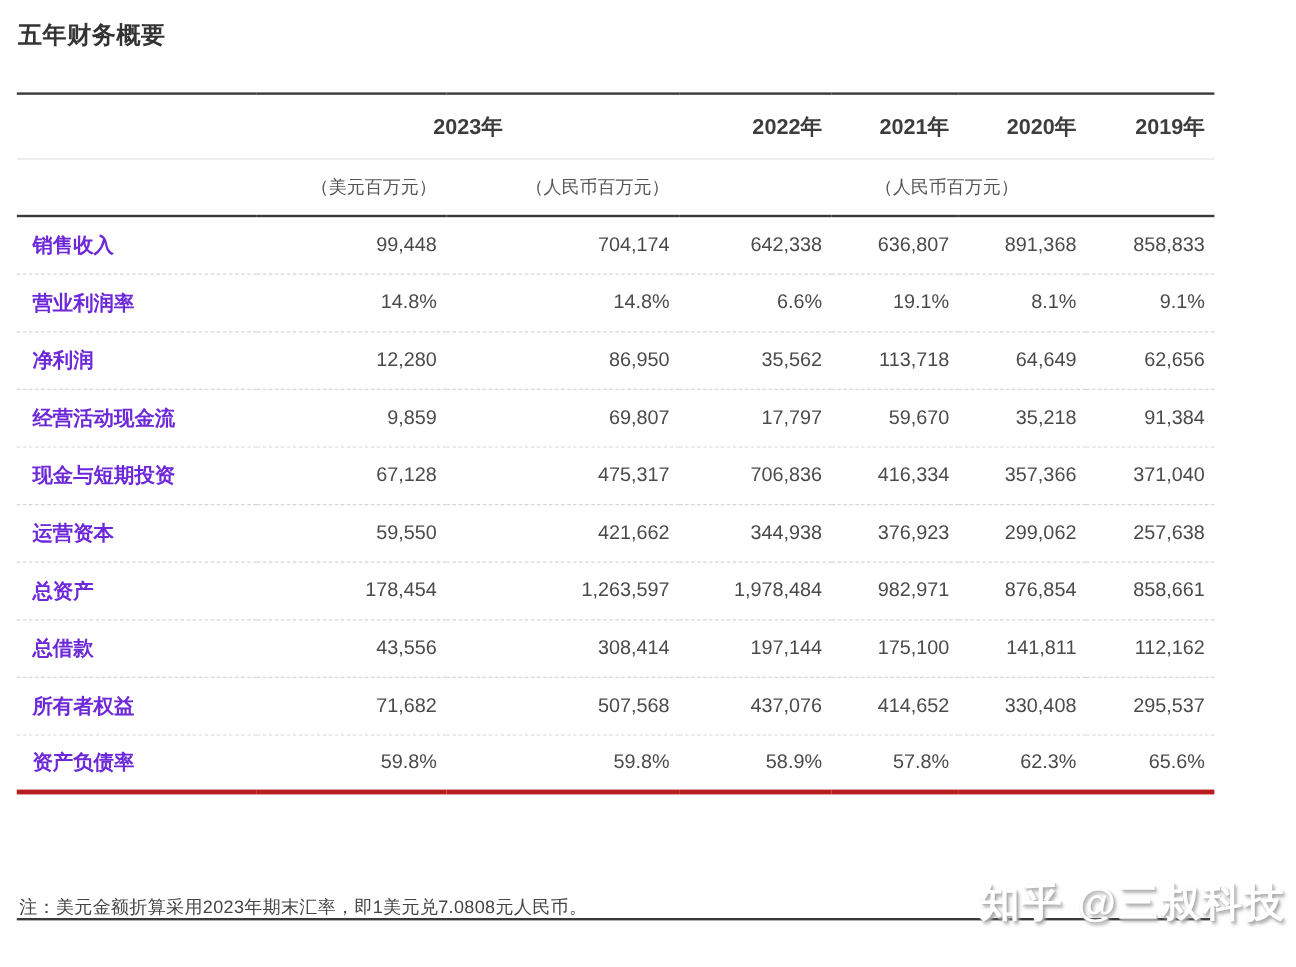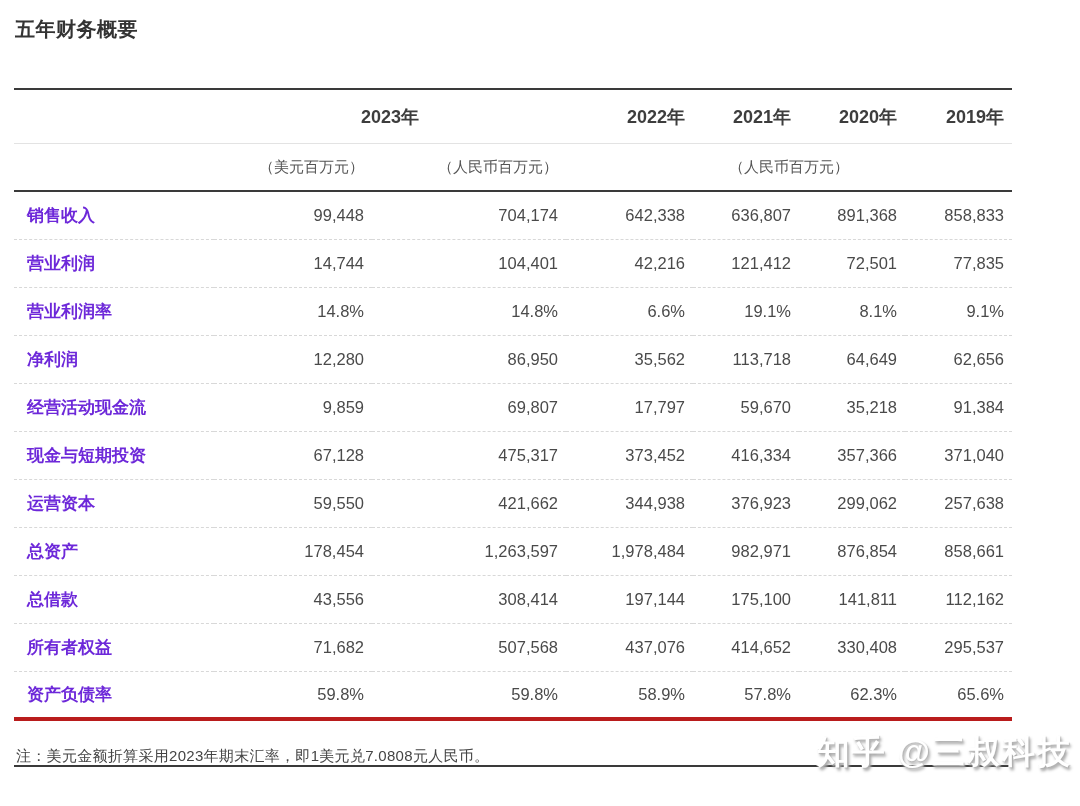--- a/index.html
+++ b/index.html
@@ -20,21 +20,21 @@
     left: 15px;
     top: 16px;
     font-size: 20px;
     font-weight: bold;
     color: #333333;
     letter-spacing: 0.5px;
   }
   .fin-table {
     position: absolute;
     left: 14px;
-    top: 88px;
+    top: 77px;
     width: 998px;
     border-collapse: collapse;
     table-layout: fixed;
     border-top: 2px solid #3a3a3a;
   }
   .fin-table td {
     vertical-align: middle;
     white-space: nowrap;
     overflow: visible;
   }
@@ -146,29 +146,20 @@
     <tr>
           <td class="row-label">销售收入</td>
           <td class="num">99,448</td>
           <td class="num">704,174</td>
           <td class="num">642,338</td>
           <td class="num">636,807</td>
           <td class="num">891,368</td>
           <td class="num">858,833</td>
         </tr>
         <tr>
-          <td class="row-label">营业利润</td>
-          <td class="num">14,744</td>
-          <td class="num">104,401</td>
-          <td class="num">42,216</td>
-          <td class="num">121,412</td>
-          <td class="num">72,501</td>
-          <td class="num">77,835</td>
-        </tr>
-        <tr>
           <td class="row-label">营业利润率</td>
           <td class="num">14.8%</td>
           <td class="num">14.8%</td>
           <td class="num">6.6%</td>
           <td class="num">19.1%</td>
           <td class="num">8.1%</td>
           <td class="num">9.1%</td>
         </tr>
         <tr>
           <td class="row-label">净利润</td>
@@ -185,21 +176,21 @@
           <td class="num">69,807</td>
           <td class="num">17,797</td>
           <td class="num">59,670</td>
           <td class="num">35,218</td>
           <td class="num">91,384</td>
         </tr>
         <tr>
           <td class="row-label">现金与短期投资</td>
           <td class="num">67,128</td>
           <td class="num">475,317</td>
-          <td class="num">373,452</td>
+          <td class="num">706,836</td>
           <td class="num">416,334</td>
           <td class="num">357,366</td>
           <td class="num">371,040</td>
         </tr>
         <tr>
           <td class="row-label">运营资本</td>
           <td class="num">59,550</td>
           <td class="num">421,662</td>
           <td class="num">344,938</td>
           <td class="num">376,923</td>

